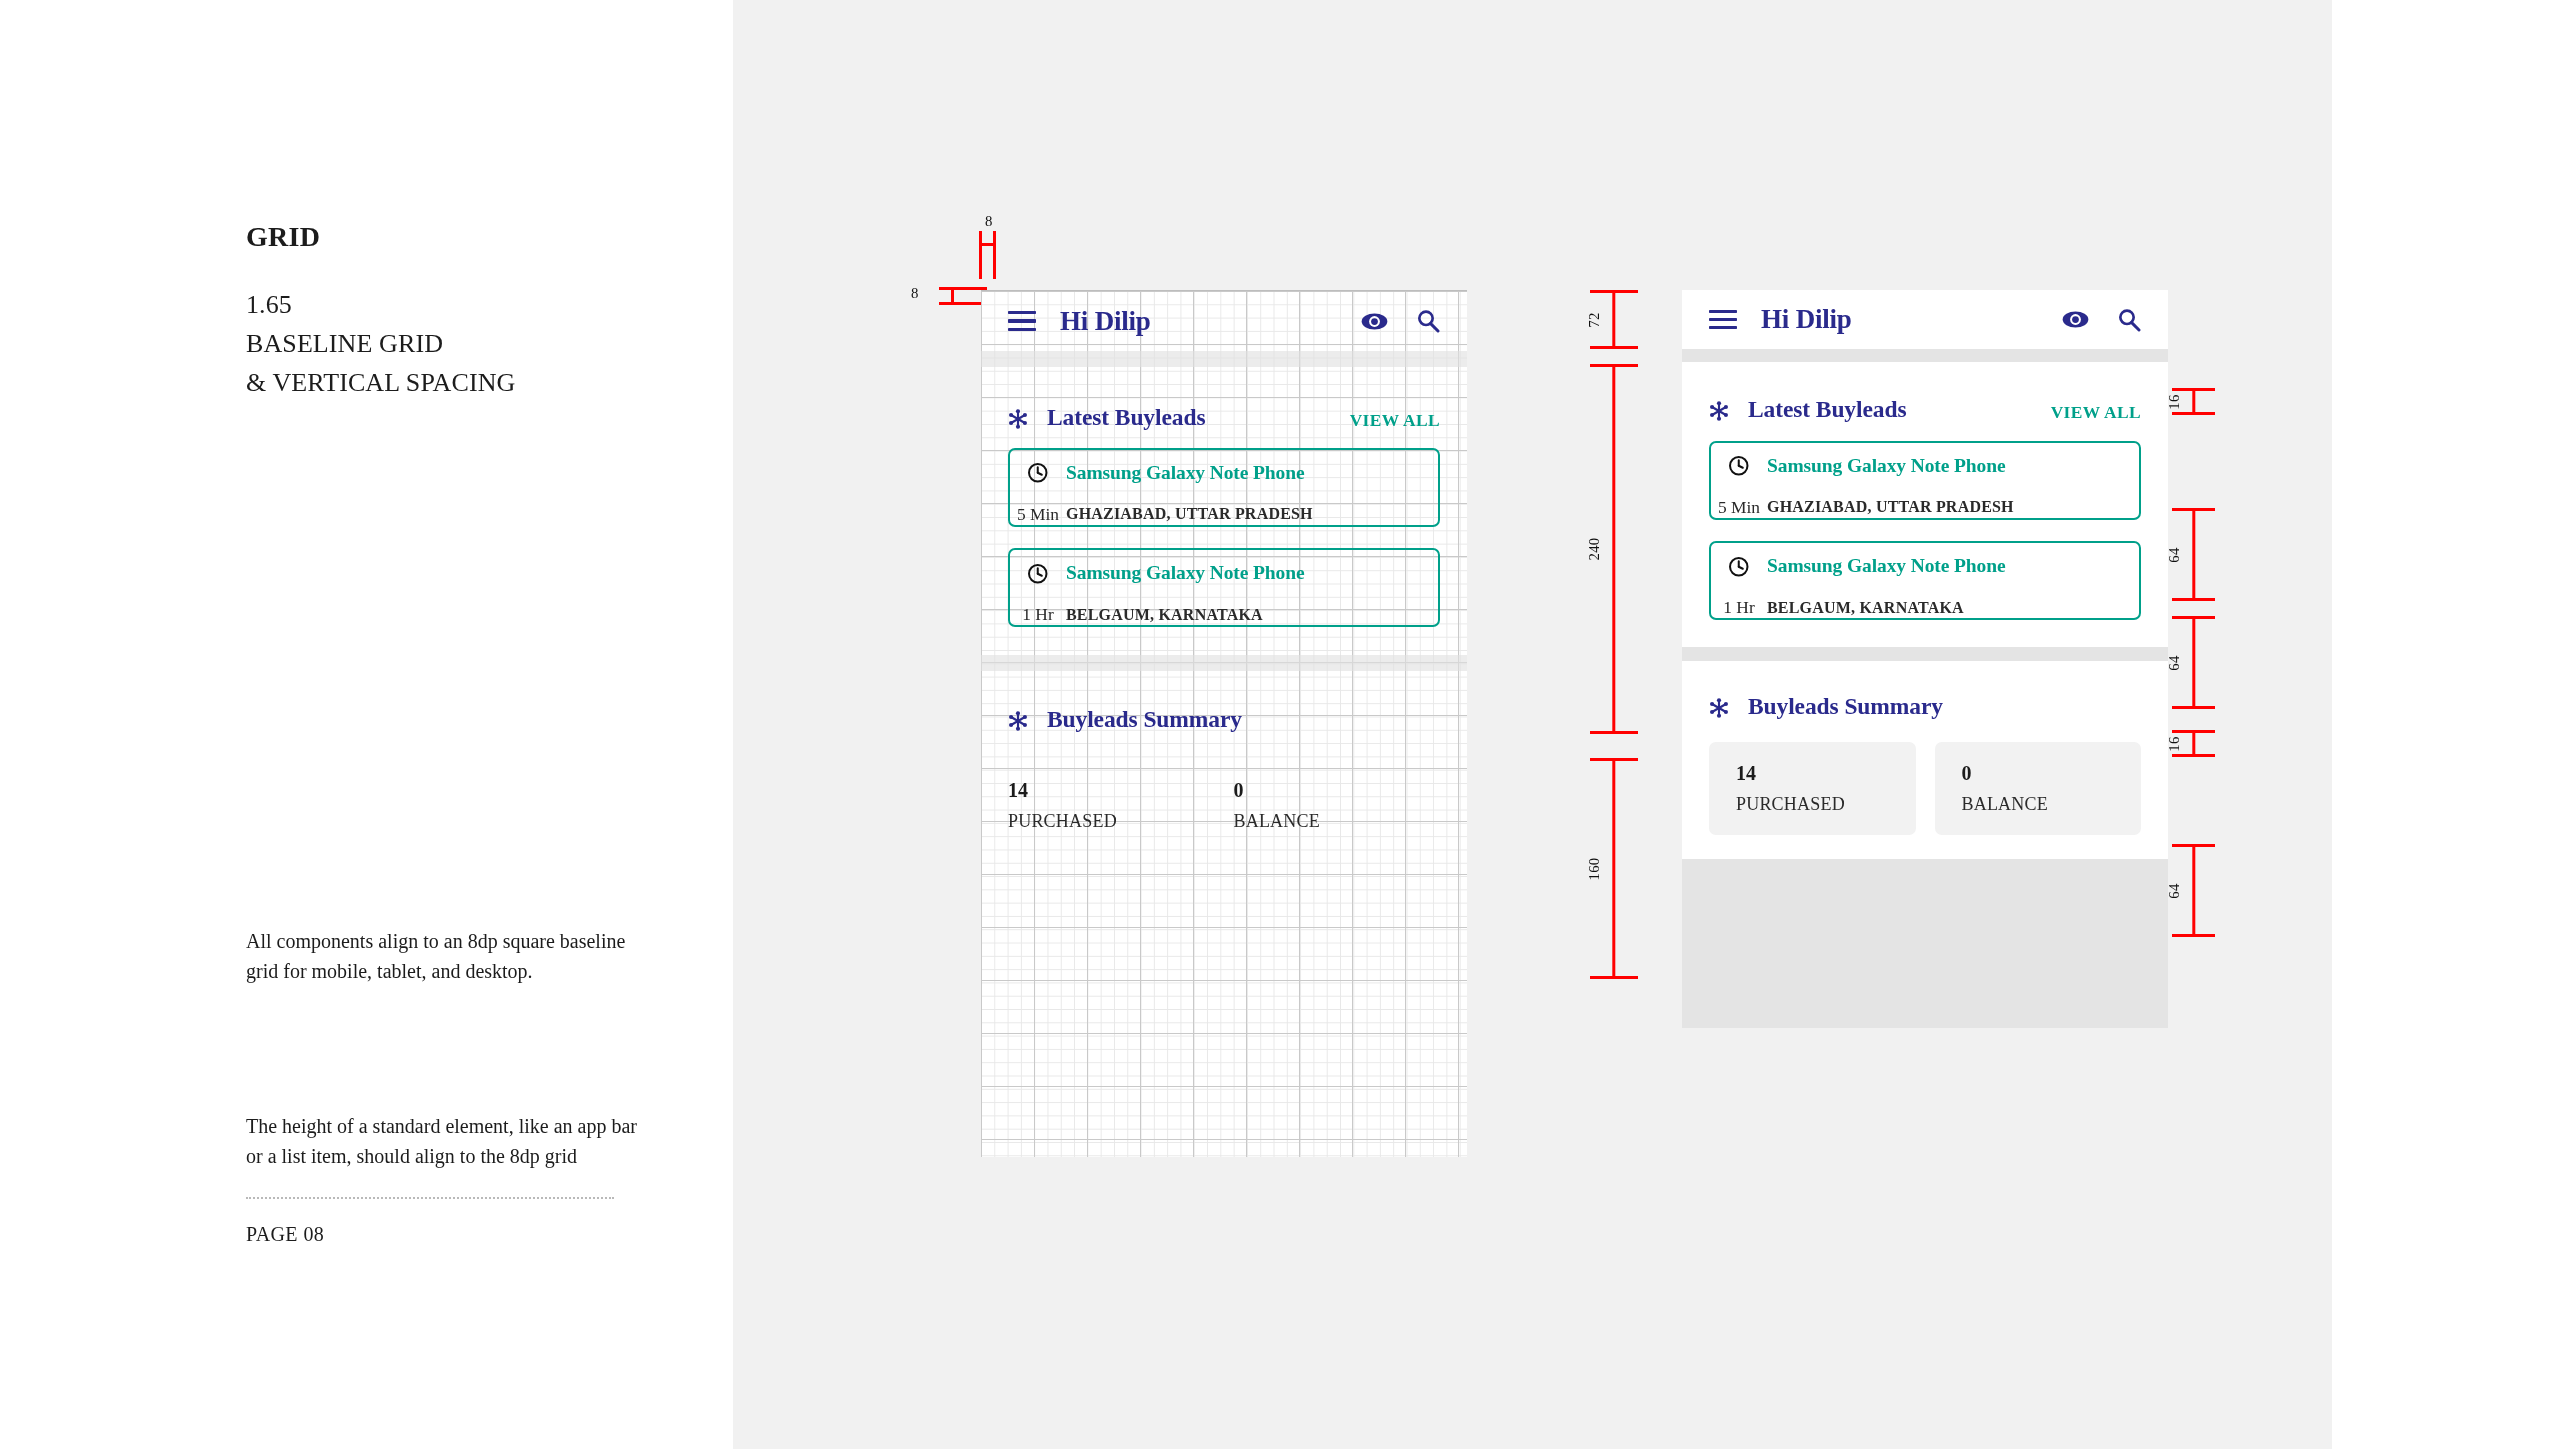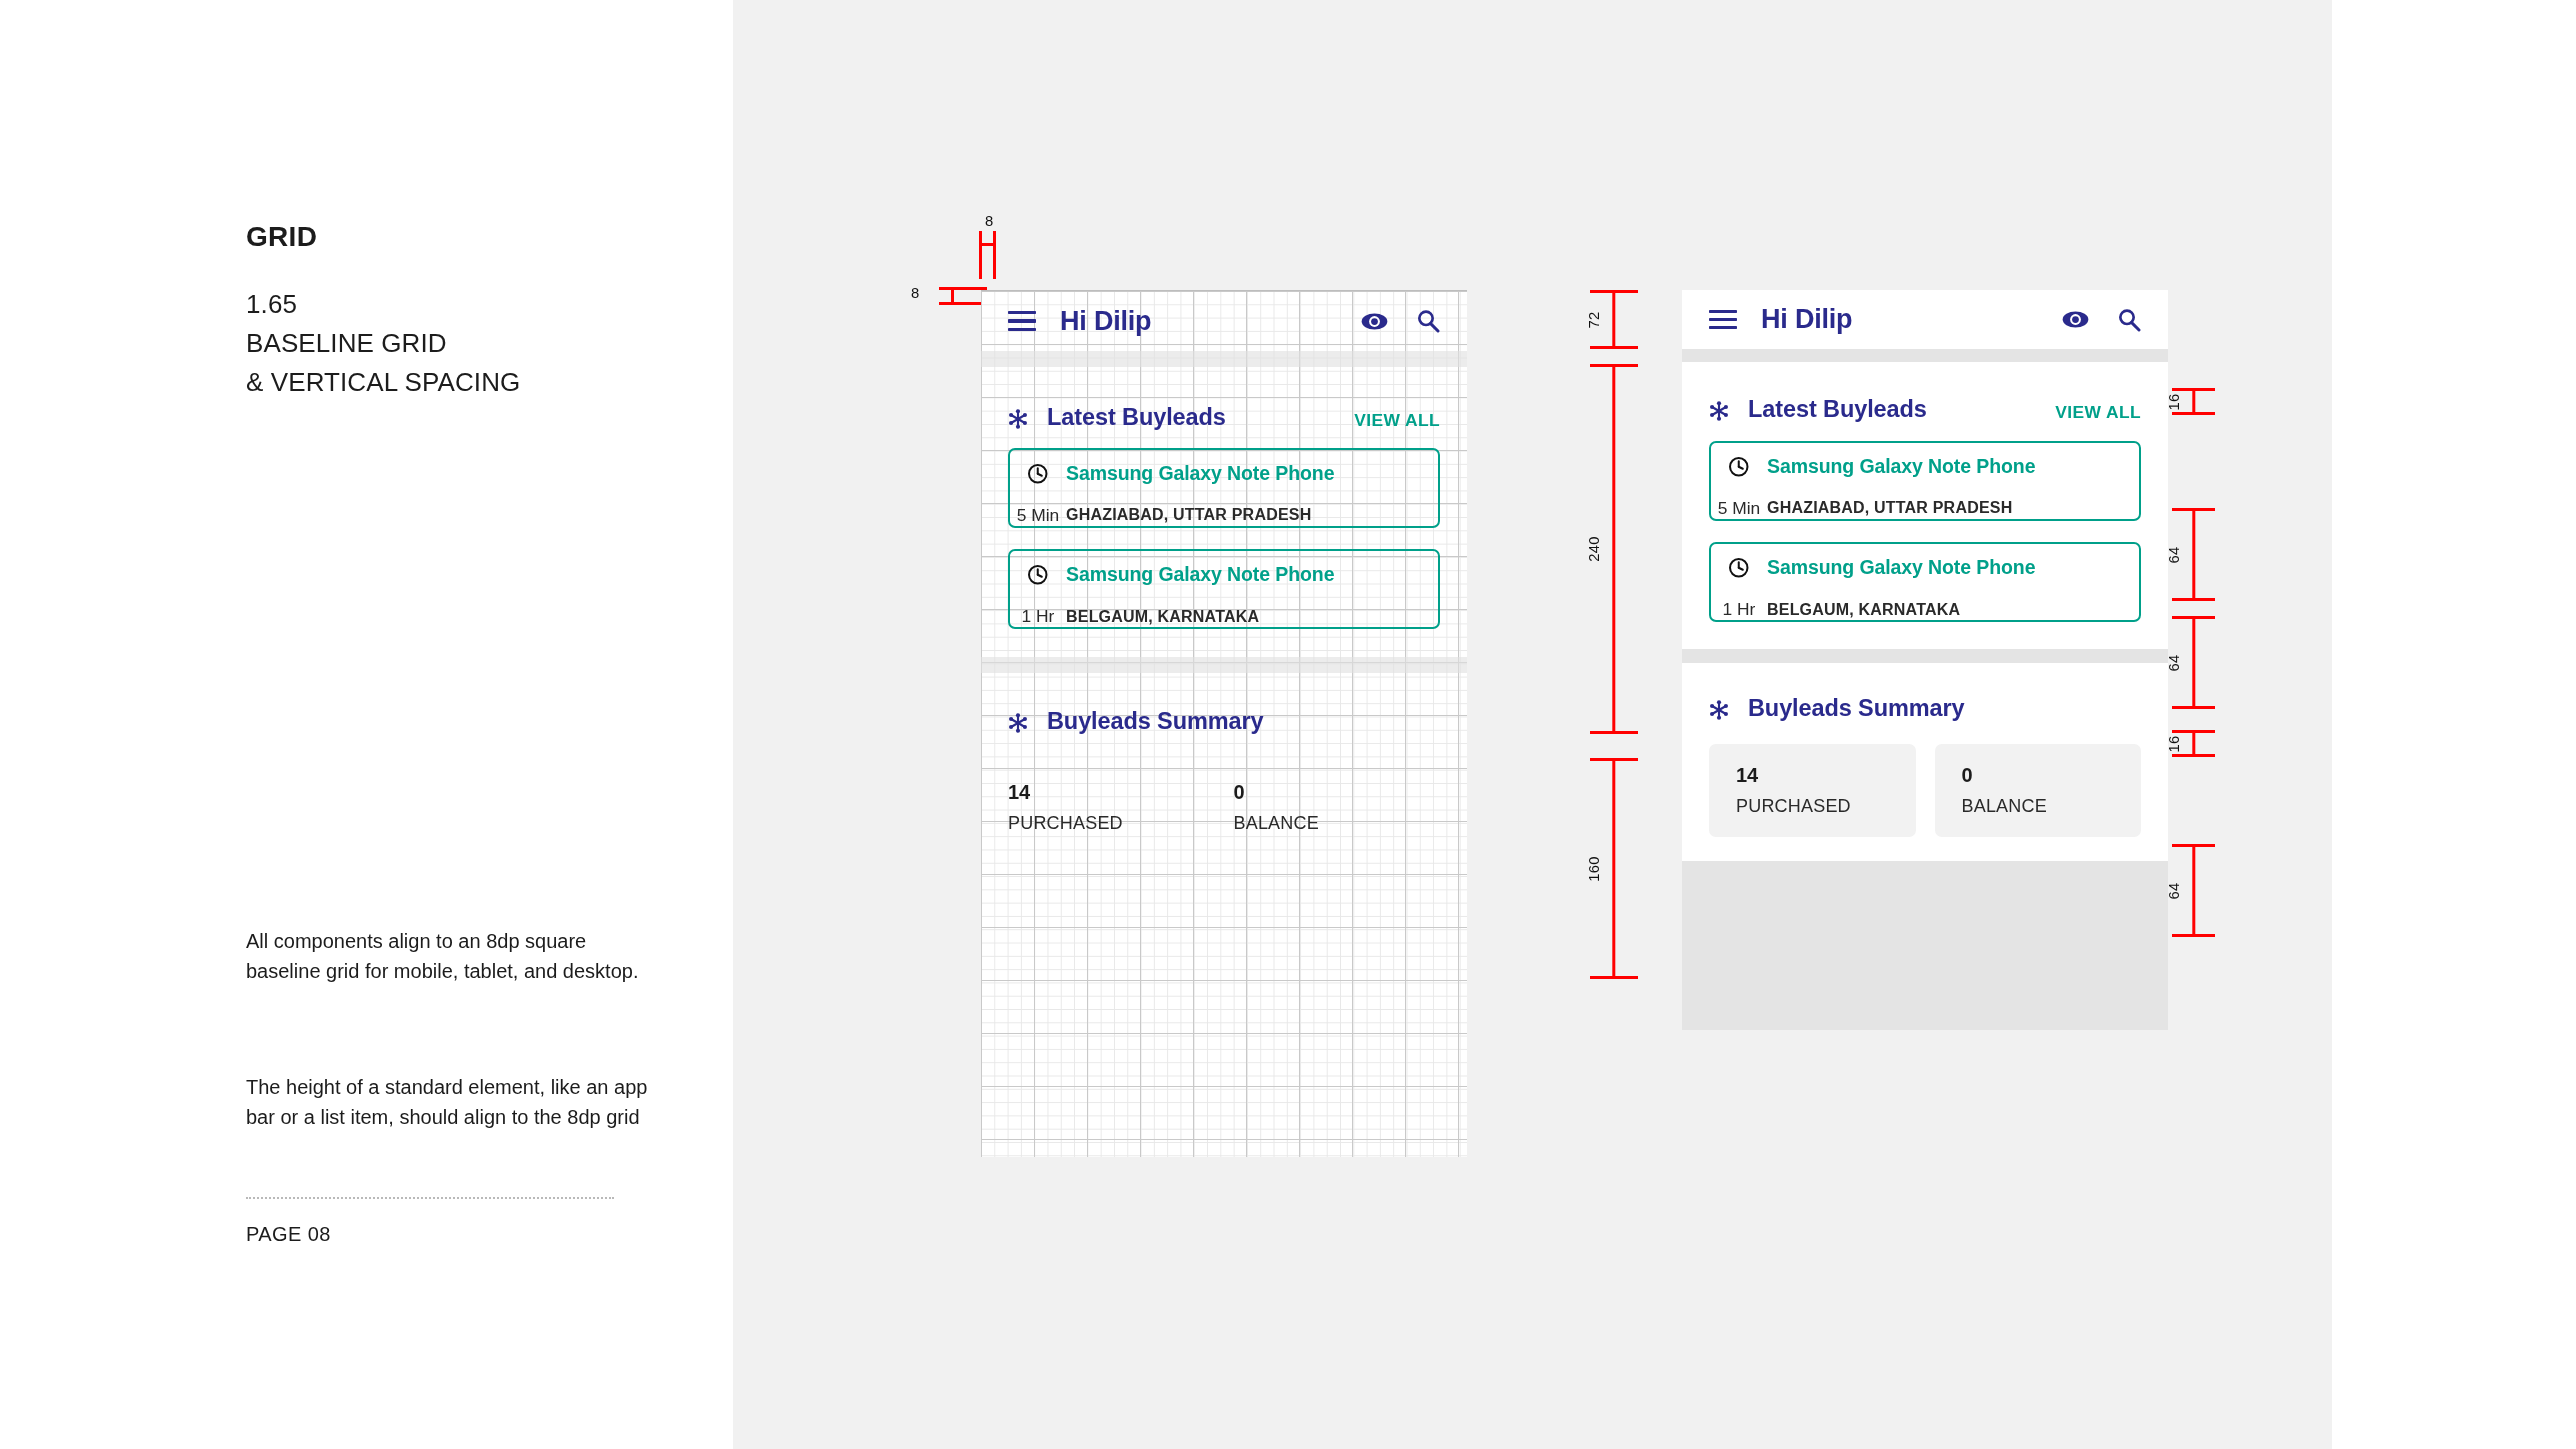--- a/index.html
+++ b/index.html
@@ -2,21 +2,21 @@
 <html style="font-size:10.7px"><head>
 <meta charset="utf-8">
 <style>
   * { box-sizing: border-box; margin: 0; padding: 0; }
   html, body {
     width: 2576px; height: 1449px;
     background: #ffffff;
     font-family: "Liberation Sans", sans-serif;
     overflow: hidden;
   }
-  #root { position: relative; width: 2576px; height: 1354px; }
+  #root { position: relative; width: 2576px; height: 1354px; font-family: Liberation Serif, serif; }
 
   
   .left-panel {
     position: absolute; left: 0; top: 0;
     width: 733px; height: 1449px;
     background: #ffffff;
   }
   .kicker {
     position: absolute; left: 246px; top: 221px;
     font-size: 28px; font-weight: bold; letter-spacing: 0.3px;
@@ -26,21 +26,21 @@
     position: absolute; left: 246px; top: 285px;
     font-size: 26px; line-height: 39px; font-weight: 400;
     color: #1c1c1c; letter-spacing: 0.1px;
   }
   .body-block {
     position: absolute; left: 246px;
     font-size: 20px; line-height: 29.5px; color: #1c1c1c;
     width: 402px;
   }
   .body-1 { top: 927px; }
-  .body-2 { top: 1073px; }
+  .body-2 { top: 1112px; }
   .divider {
     position: absolute; left: 246px; top: 1197px;
     width: 368px; height: 0;
     border-top: 2px dotted #b9b9b9;
   }
   .page-num {
     position: absolute; left: 246px; top: 1223px;
     font-size: 20px; color: #1c1c1c; letter-spacing: 0.4px;
   }
 

